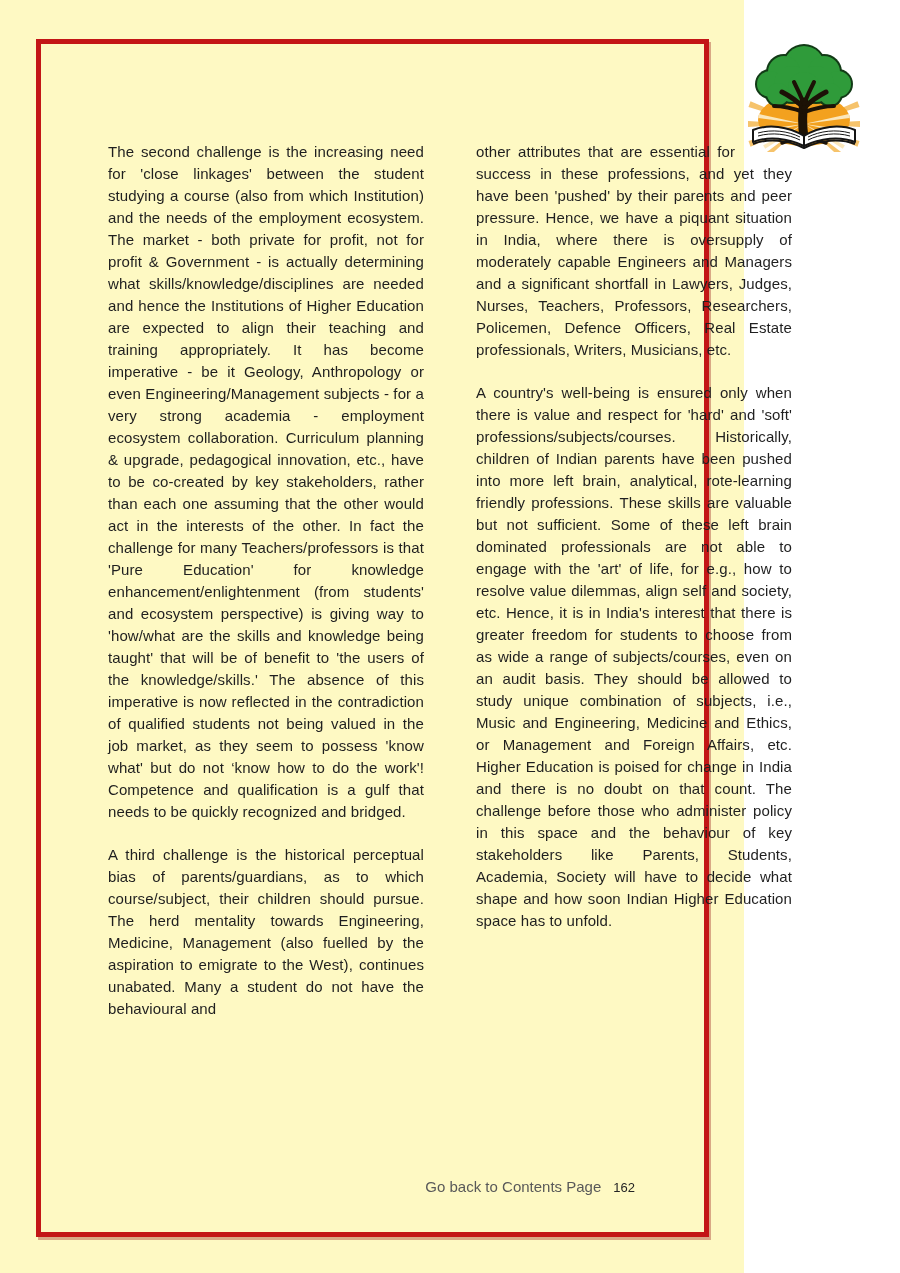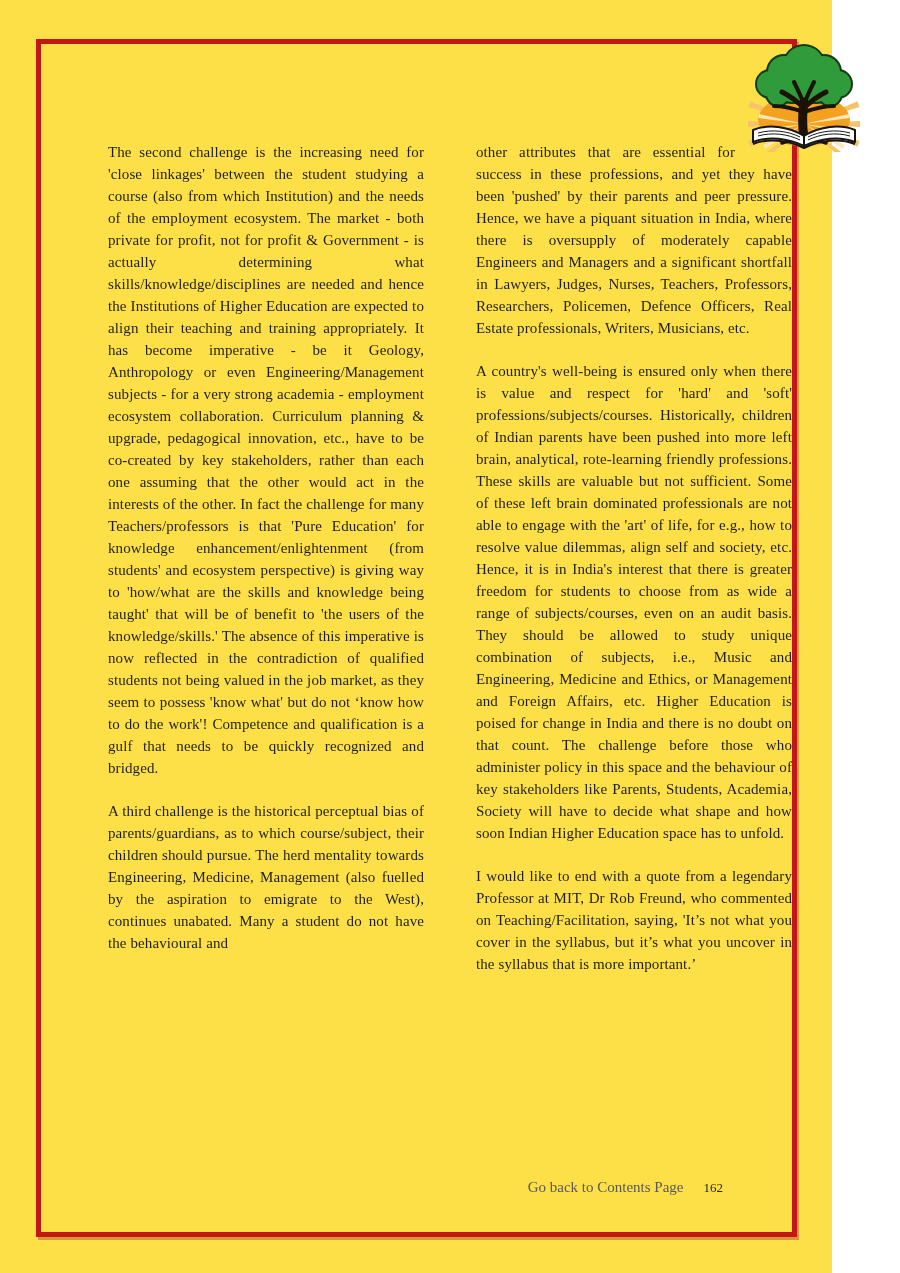--- a/index.html
+++ b/index.html
@@ -3,21 +3,21 @@
 <meta charset="utf-8">
 <style>
   html, body { margin: 0; padding: 0; }
   body {
     width: 900px; height: 1273px;
     background: #ffffff;
     font-family: "Liberation Sans", sans-serif;
     overflow: hidden;
     position: relative;
   }
-  .page { position: relative; width: 832px; height: 1273px; background: #fde047; font-family: Liberation Serif, serif; }
+  .page { position: relative; width: 744px; height: 1273px; background: #fef9c3; }
 
   .page-border {
     position: absolute;
     left: 36px; top: 39px; right: 35px; bottom: 36px;
     border: 5px solid #c31616;
     box-shadow: 2px 3px 0 rgba(150, 16, 16, 0.35);
     pointer-events: none;
   }
 
   .logo {
@@ -50,21 +50,21 @@
     width: 57px;
     height: 16px;
   }
 
   .footer {
     position: absolute;
     top: 1176px;
     right: 109px;
     display: flex;
     align-items: baseline;
-    gap: 20px;
+    gap: 12px;
     white-space: nowrap;
   }
   .footer-link {
     color: #595959;
     font-size: 15px;
     line-height: 22px;
     cursor: pointer;
     text-decoration: none;
   }
   .page-number {
@@ -190,21 +190,20 @@
     <div class="col">
       <p>The second challenge is the increasing need for 'close linkages' between the student studying a course (also from which Institution) and the needs of the employment ecosystem. The market - both private for profit, not for profit &amp; Government - is actually determining what skills/knowledge/disciplines are needed and hence the Institutions of Higher Education are expected to align their teaching and training appropriately. It has become imperative - be it Geology, Anthropology or even Engineering/Management subjects - for a very strong academia - employment ecosystem collaboration. Curriculum planning &amp; upgrade, pedagogical innovation, etc., have to be co-created by key stakeholders, rather than each one assuming that the other would act in the interests of the other. In fact the challenge for many Teachers/professors is that 'Pure Education' for knowledge enhancement/enlightenment (from students' and ecosystem perspective) is giving way to 'how/what are the skills and knowledge being taught' that will be of benefit to 'the users of the knowledge/skills.' The absence of this imperative is now reflected in the contradiction of qualified students not being valued in the job market, as they seem to possess 'know what' but do not ‘know how to do the work'! Competence and qualification is a gulf that needs to be quickly recognized and bridged.</p>
       <p>A third challenge is the historical perceptual bias of parents/guardians, as to which course/subject, their children should pursue. The herd mentality towards Engineering, Medicine, Management (also fuelled by the aspiration to emigrate to the West), continues unabated. Many a student do not have the behavioural and</p>
     </div>
     <div class="col">
       <p>
         <span class="logo-indent"></span>
         <span>other attributes that are essential for success in these professions, and yet they have been 'pushed' by their parents and peer pressure. Hence, we have a piquant situation in India, where there is oversupply of moderately capable Engineers and Managers and a significant shortfall in Lawyers, Judges, Nurses, Teachers, Professors, Researchers, Policemen, Defence Officers, Real Estate professionals, Writers, Musicians, etc.</span>
       </p>
       <p>A country's well-being is ensured only when there is value and respect for 'hard' and 'soft' professions/subjects/courses. Historically, children of Indian parents have been pushed into more left brain, analytical, rote-learning friendly professions. These skills are valuable but not sufficient. Some of these left brain dominated professionals are not able to engage with the 'art' of life, for e.g., how to resolve value dilemmas, align self and society, etc. Hence, it is in India's interest that there is greater freedom for students to choose from as wide a range of subjects/courses, even on an audit basis. They should be allowed to study unique combination of subjects, i.e., Music and Engineering, Medicine and Ethics, or Management and Foreign Affairs, etc. Higher Education is poised for change in India and there is no doubt on that count. The challenge before those who administer policy in this space and the behaviour of key stakeholders like Parents, Students, Academia, Society will have to decide what shape and how soon Indian Higher Education space has to unfold.</p>
-      <p>I would like to end with a quote from a legendary Professor at MIT, Dr Rob Freund, who commented on Teaching/Facilitation, saying, 'It’s not what you cover in the syllabus, but it’s what you uncover in the syllabus that is more important.’</p>
     </div>
   </div>
 
   <div class="footer">
     <a class="footer-link">Go back to Contents Page</a>
     <span class="page-number">162</span>
   </div>
 
 </div>
 

